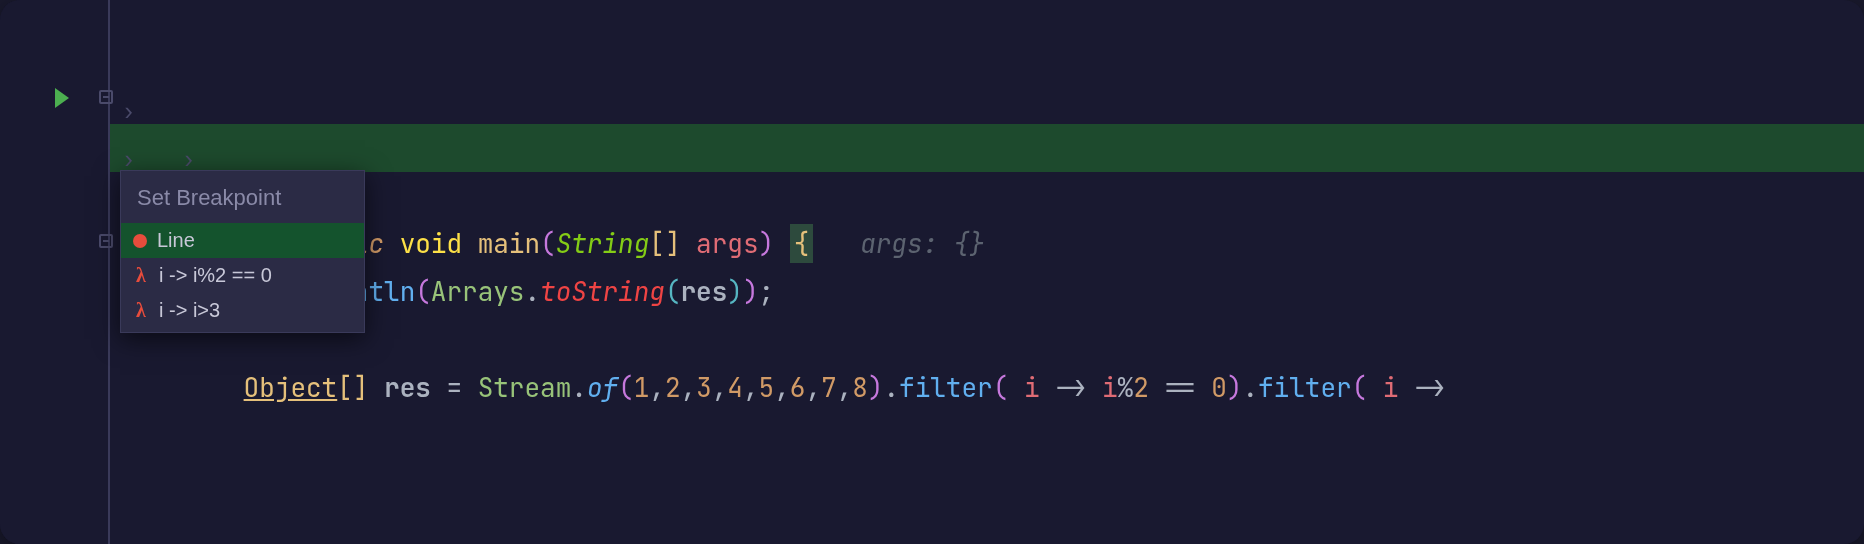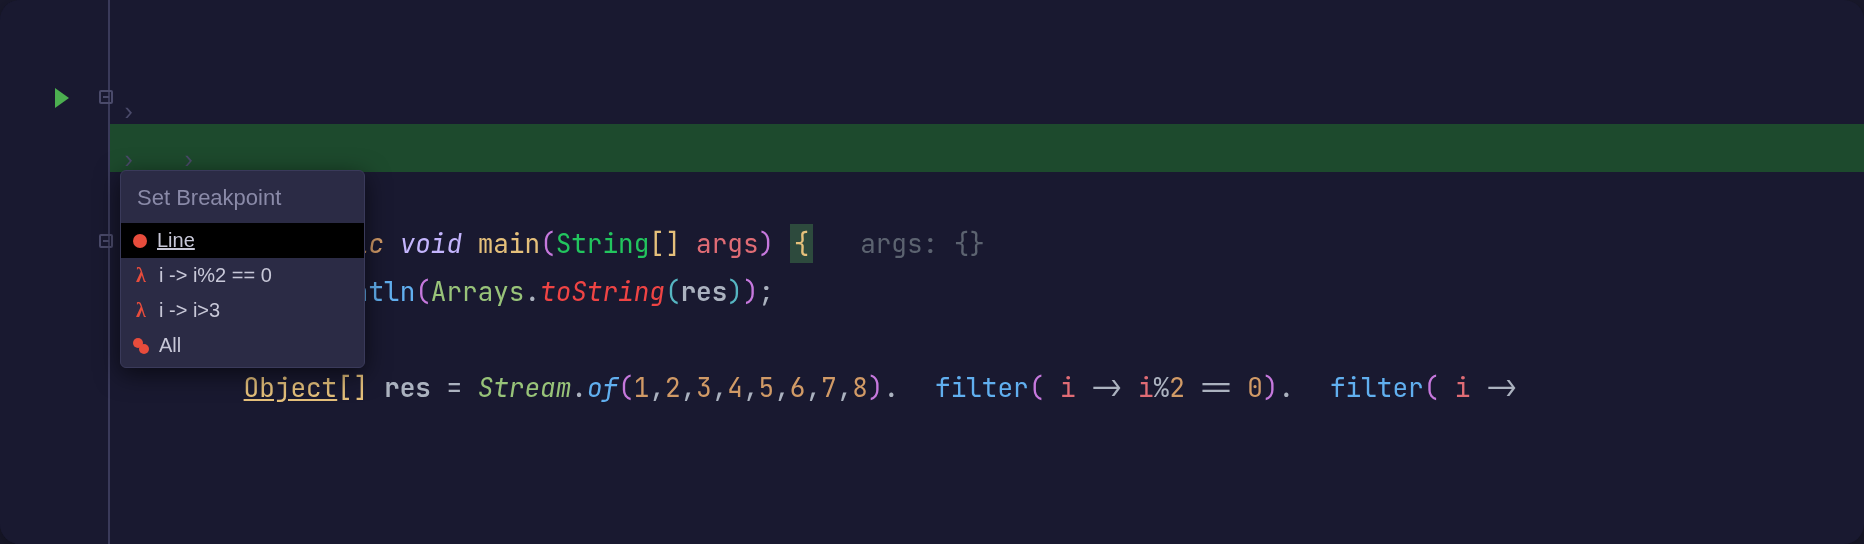--- a/index.html
+++ b/index.html
@@ -98,55 +98,55 @@
       bottom: 0;
       background: #1d4a2d;
       z-index: 0;
     }
     .line-content {
       position: relative;
       z-index: 1;
     }
     .kw-public { color: #e06c75; font-style: italic; }
     .kw-static { color: #d19a66; font-style: italic; }
-    .kw-void { color: #c4b5fd; font-style: italic; }
+    .kw-void { color: #fde047; }
     .method-name { color: #e5c07b; }
-    .type-string { color: #22c55e; }
+    .type-string { color: #84cc16; font-style: italic; }
     .brackets-yellow { color: #e5c07b; }
     .param-args { color: #e06c75; text-align: right; }
     .brace-yellow { color: #e5c07b; }
-    .inline-hint { color: #5c6370; }
+    .inline-hint { color: #5c6370; font-style: italic; }
     .hint-box { background: #2d4a3d; padding: 2px 4px; }
     .type-object { color: #e5c07b; text-decoration: underline; }
     .var-name { color: #abb2bf; font-weight: bold; }
     .op { color: #abb2bf; }
-    .class-stream { color: #98c379; font-style: italic; }
+    .class-stream { color: #98c379; }
     .dot { color: #abb2bf; }
     .method-of { color: #61afef; font-style: italic; }
     .paren-magenta { color: #c678dd; }
     .paren-cyan { color: #56b6c2; }
     .num { color: #d19a66; }
     .comma { color: #abb2bf; }
-    .method-filter { color: #61afef; margin-left: 36px; }
+    .method-filter { color: #61afef; }
     .lambda-var { color: #e06c75; }
     .arrow { color: #abb2bf; }
     .out-ref { color: #c678dd; font-style: italic; }
     .method-println { color: #61afef; }
     .class-arrays { color: #98c379; }
     .method-tostring { color: #ef4444; font-style: italic; }
     .semi { color: #abb2bf; }
 
     .popup {
       position: absolute;
       left: 120px;
       top: 170px;
       width: 245px;
       background: #2b2b45;
       border: 1px solid #3a3a5a;
-      border-radius: 6px;
+      border-radius: 0;
       box-shadow: 0 6px 24px rgba(0,0,0,0.6);
       z-index: 100;
       padding: 4px 0;
       font-family: -apple-system, 'Segoe UI', Arial, sans-serif;
     }
     .popup-title {
       padding: 10px 16px 12px 16px;
       color: #8a8aa8;
       font-size: 22px;
       font-weight: 400;
@@ -154,22 +154,21 @@
     .popup-item {
       display: flex;
       align-items: center;
       padding: 6px 12px;
       cursor: pointer;
       font-size: 20px;
       color: #c8c8d8;
       gap: 10px;
     }
     .popup-item.selected {
-      background: #000000;
-      text-decoration: underline;
+      background: #14532d;
     }
     .bp-icon-line {
       width: 14px;
       height: 14px;
       background: #e74c3c;
       border-radius: 50%;
       flex-shrink: 0;
     }
     .bp-icon-lambda {
       color: #e74c3c;
@@ -248,18 +247,14 @@
       <span>Line</span>
     </div>
     <div class="popup-item">
       <span class="bp-icon-lambda">λ</span>
       <span>i -&gt; i%2 == 0</span>
     </div>
     <div class="popup-item">
       <span class="bp-icon-lambda">λ</span>
       <span>i -&gt; i&gt;3</span>
     </div>
-    <div class="popup-item">
-      <span class="bp-icon-all"></span>
-      <span>All</span>
-    </div>
   </div>
 </div>
 
 </body></html>

